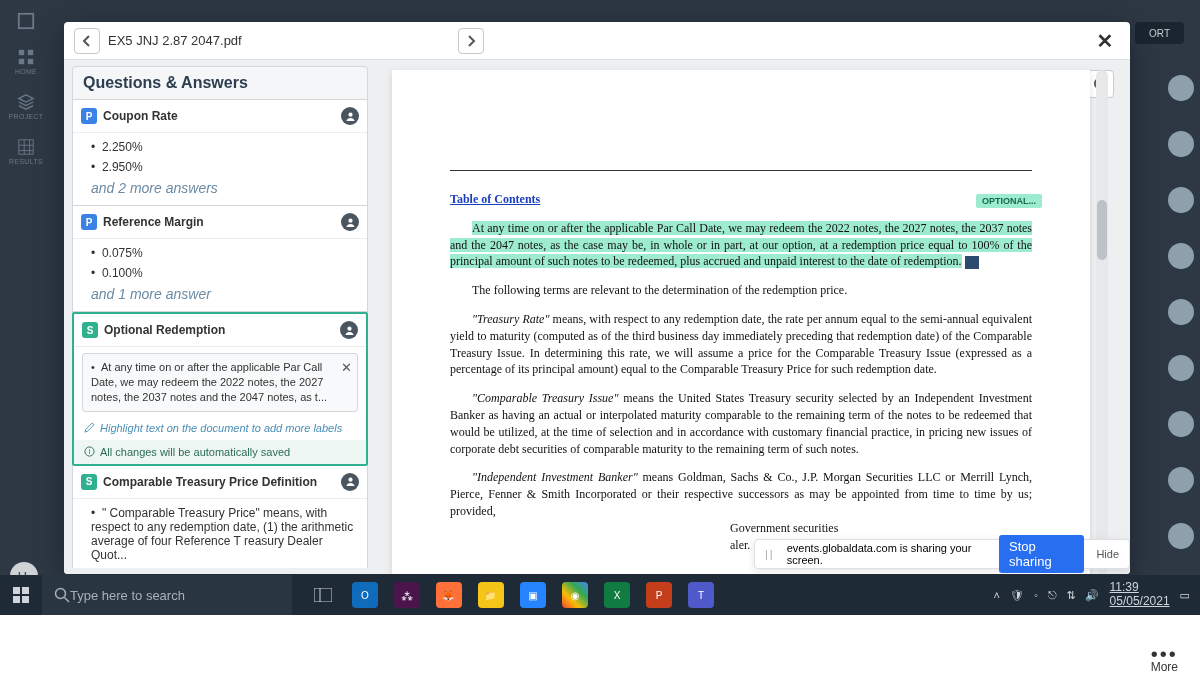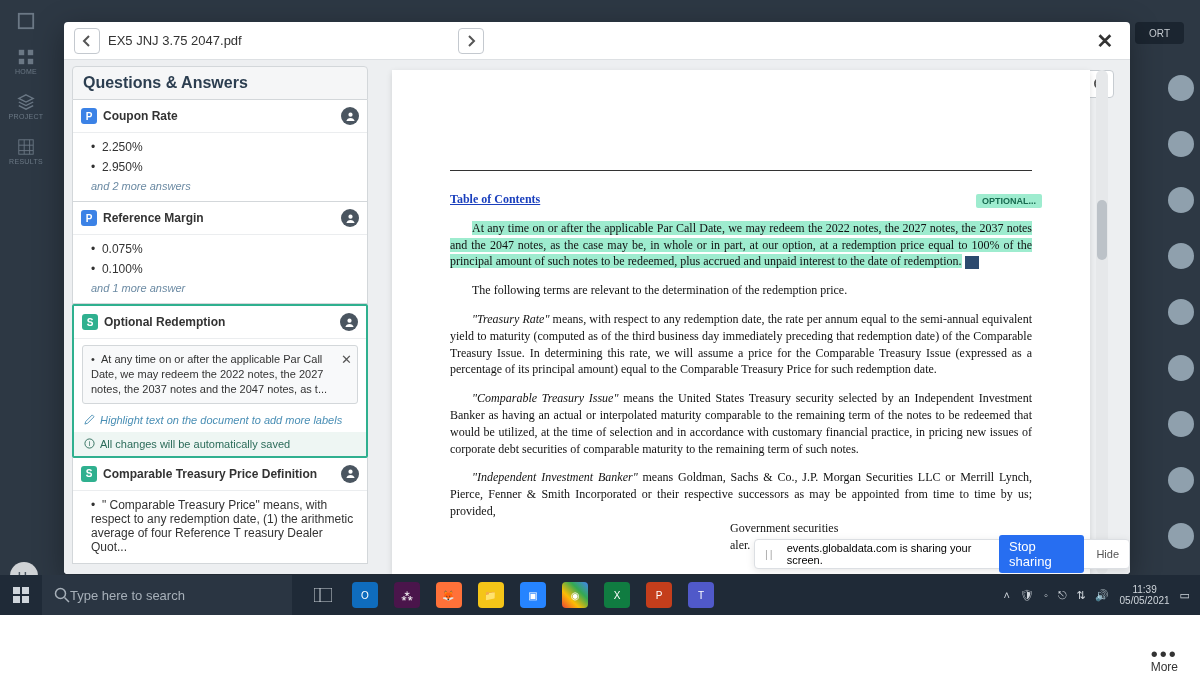--- a/index.html
+++ b/index.html
@@ -33,21 +33,21 @@
 .qa-card { background: #fff; border: 1px solid #d3d7da; border-top: none; padding: 0; }
 .qa-card.selected { border: 2px solid #2fb08f; border-top: 2px solid #2fb08f; border-radius: 2px; }
 .qa-title { display: flex; align-items: center; padding: 7px 8px; gap: 6px; font-size: 12px; font-weight: 600; color: #333; border-bottom: 1px solid #ebedef; }
 .qa-badge { width: 16px; height: 16px; border-radius: 3px; font-size: 10px; font-weight: 700; display: flex; align-items: center; justify-content: center; color: #fff; }
 .qa-badge.P { background: #3b82e6; }
 .qa-badge.S { background: #2fb08f; }
 .qa-person { margin-left: auto; width: 18px; height: 18px; border-radius: 50%; background: #4a5560; display: flex; align-items: center; justify-content: center; }
 .qa-person svg { width: 11px; height: 11px; fill: #fff; }
 .qa-answers { padding: 4px 6px 6px 18px; font-size: 12px; color: #333; }
 .qa-answers .ans { padding: 3px 0; }
-.qa-more { color: #6b8aa3; font-style: italic; font-size: 11px; padding: 3px 0 3px 0; }
+.qa-more { color: #6b8aa3; font-style: italic; font-size: 14px; padding: 3px 0 3px 0; }
 
 .sel-answer-box { margin: 6px 8px; border: 1px solid #d3d7da; border-radius: 3px; background: #f8f9fa; padding: 6px 20px 6px 8px; font-size: 11px; line-height: 1.35; color: #333; position: relative; }
 .sel-answer-box .close-ans { position: absolute; right: 5px; top: 5px; font-size: 13px; color: #555; cursor: pointer; }
 .sel-hint { padding: 4px 10px 6px 10px; color: #4a8fb5; font-style: italic; font-size: 11px; display: flex; align-items: center; gap: 5px; }
 .sel-save { background: #eef6f3; padding: 6px 10px; font-size: 11px; color: #2b6b59; display: flex; align-items: center; gap: 5px; }
 
 .doc-pane { flex: 1; position: relative; background: #edeff1; padding: 8px 10px; overflow: hidden; }
 .doc-toolbar-search { position: absolute; right: 16px; top: 10px; width: 28px; height: 28px; border: 1px solid #c7ccd1; border-radius: 4px; background: #fff; display: flex; align-items: center; justify-content: center; cursor: pointer; }
 .doc-page { background: #fff; box-shadow: 0 2px 6px rgba(0,0,0,.12); position: absolute; left: 18px; top: 10px; right: 40px; bottom: 0; padding: 30px 58px 20px 58px; font-family: "Times New Roman", serif; font-size: 12px; color: #111; line-height: 1.4; overflow: hidden; }
 .doc-page hr { border: none; border-top: 1px solid #333; margin-bottom: 20px; }
@@ -72,21 +72,21 @@
 .share-banner .stop { background: #276ef1; color: #fff; padding: 4px 10px; border-radius: 3px; font-size: 13px; cursor: pointer; }
 .share-banner .hide { color: #555; cursor: pointer; }
 .share-banner .drag { color: #aaa; letter-spacing: 2px; }
 
 .taskbar { position: absolute; left: 0; right: 0; bottom: 65px; height: 40px; background: #1f2a37; display: flex; align-items: center; color: #cfd5db; }
 .taskbar .win-btn { width: 42px; height: 100%; display: flex; align-items: center; justify-content: center; cursor: pointer; }
 .taskbar .search { flex: 0 0 250px; height: 100%; background: #2a3542; display: flex; align-items: center; padding: 0 12px; font-size: 13px; color: #a7b0b9; }
 .taskbar .apps { display: flex; align-items: center; gap: 16px; margin-left: 18px; }
 .taskbar .app-ic { width: 26px; height: 26px; border-radius: 4px; display: flex; align-items: center; justify-content: center; font-size: 10px; color: #fff; cursor: pointer; }
 .taskbar .tray { margin-left: auto; display: flex; align-items: center; gap: 10px; padding-right: 10px; font-size: 11px; }
-.taskbar .clock { text-align: center; line-height: 1.15; font-size: 10px; }
+.taskbar .clock { text-align: left; line-height: 1.15; font-size: 12px; text-decoration: underline; }
 
 .bottom-white { position: absolute; left: 0; right: 0; bottom: 0; height: 65px; background: #fff; display: flex; align-items: flex-end; justify-content: flex-end; padding: 6px 22px; }
 .bottom-white .more { font-size: 12px; color: #333; text-align: center; }
 .bottom-white .dots { font-size: 20px; letter-spacing: 2px; line-height: .6; }
 
 svg { display: block; }
 </style>
 </head>
 <body>
 
@@ -144,21 +144,21 @@
   <div class="avatar"></div>
 </div>
 
 <div class="modal">
   <div class="modal-header">
     <div class="nav-btn">
       <svg width="10" height="12" viewBox="0 0 10 12">
           <path d="M7 1L2 6l5 5" fill="none" stroke="#555" stroke-width="2"></path>
         </svg>
     </div>
-    <div class="modal-title">EX5 JNJ 3.75 2047.pdf</div>
+    <div class="modal-title">EX5 JNJ 2.87 2047.pdf</div>
     <div style="width:200px"></div>
     <div class="nav-btn">
       <svg width="10" height="12" viewBox="0 0 10 12">
           <path d="M3 1l5 5-5 5" fill="none" stroke="#555" stroke-width="2"></path>
         </svg>
     </div>
     <div class="spacer"></div>
     <div class="close-x">✕</div>
   </div>
 

